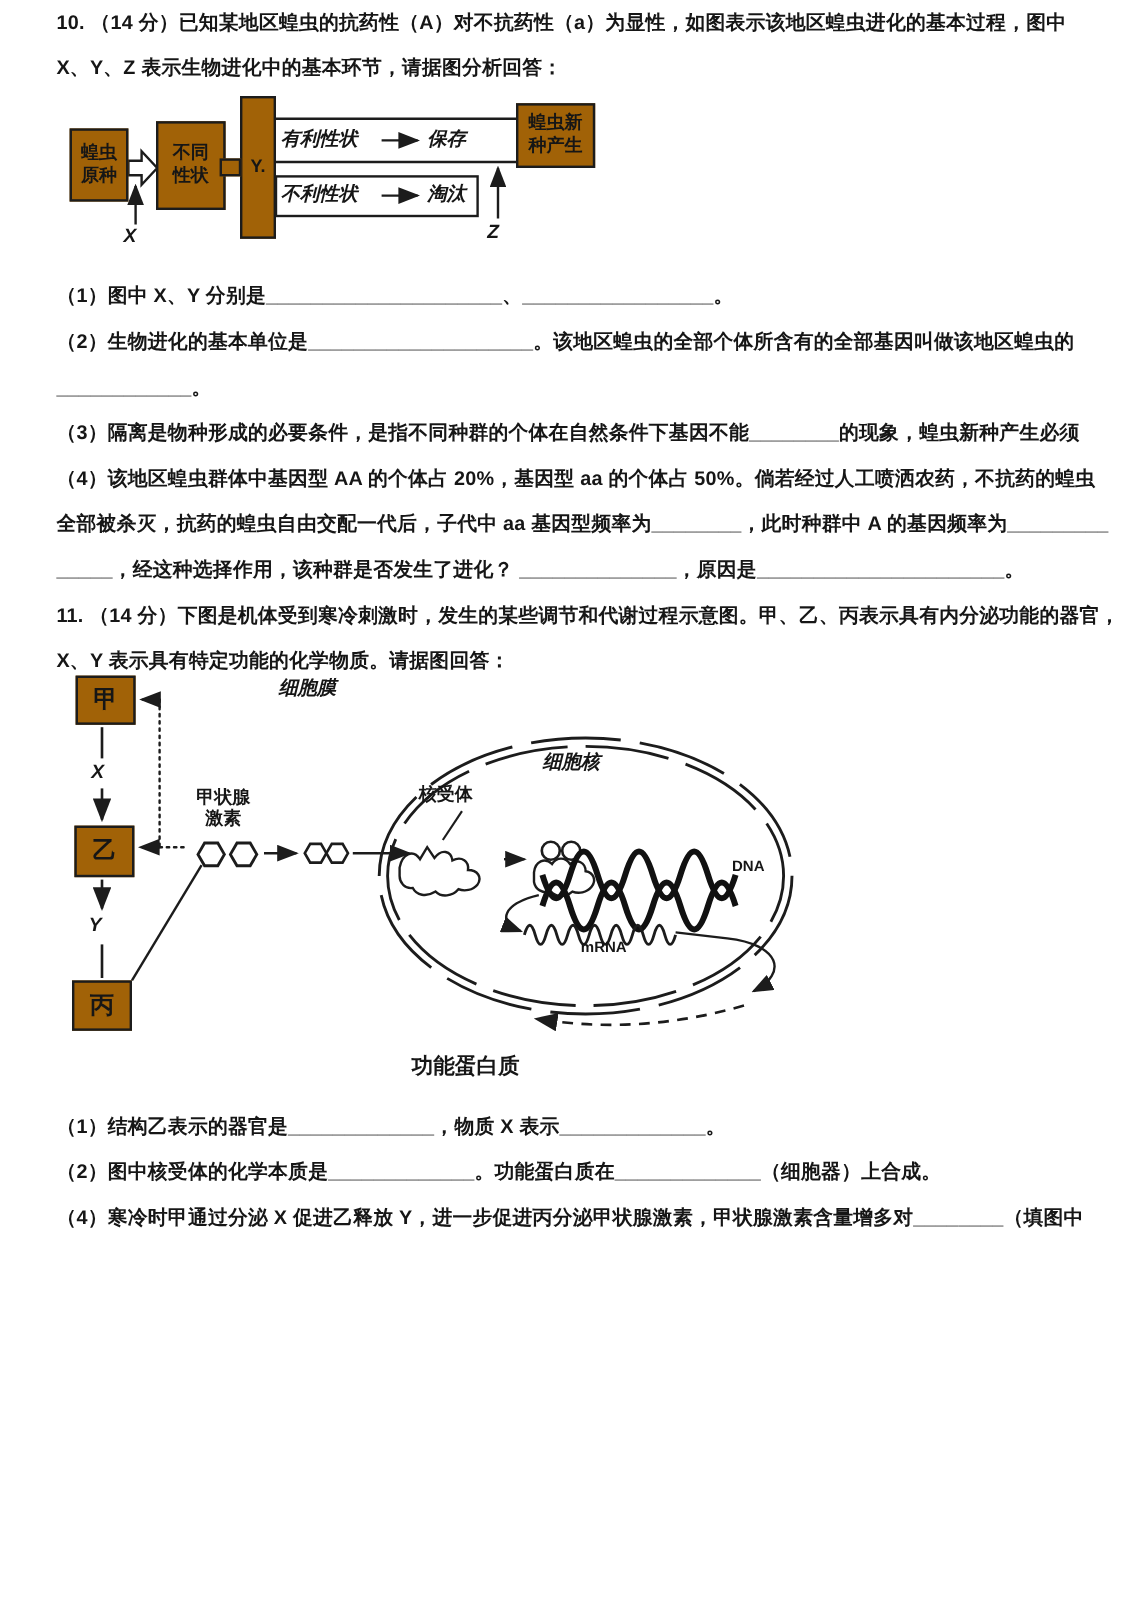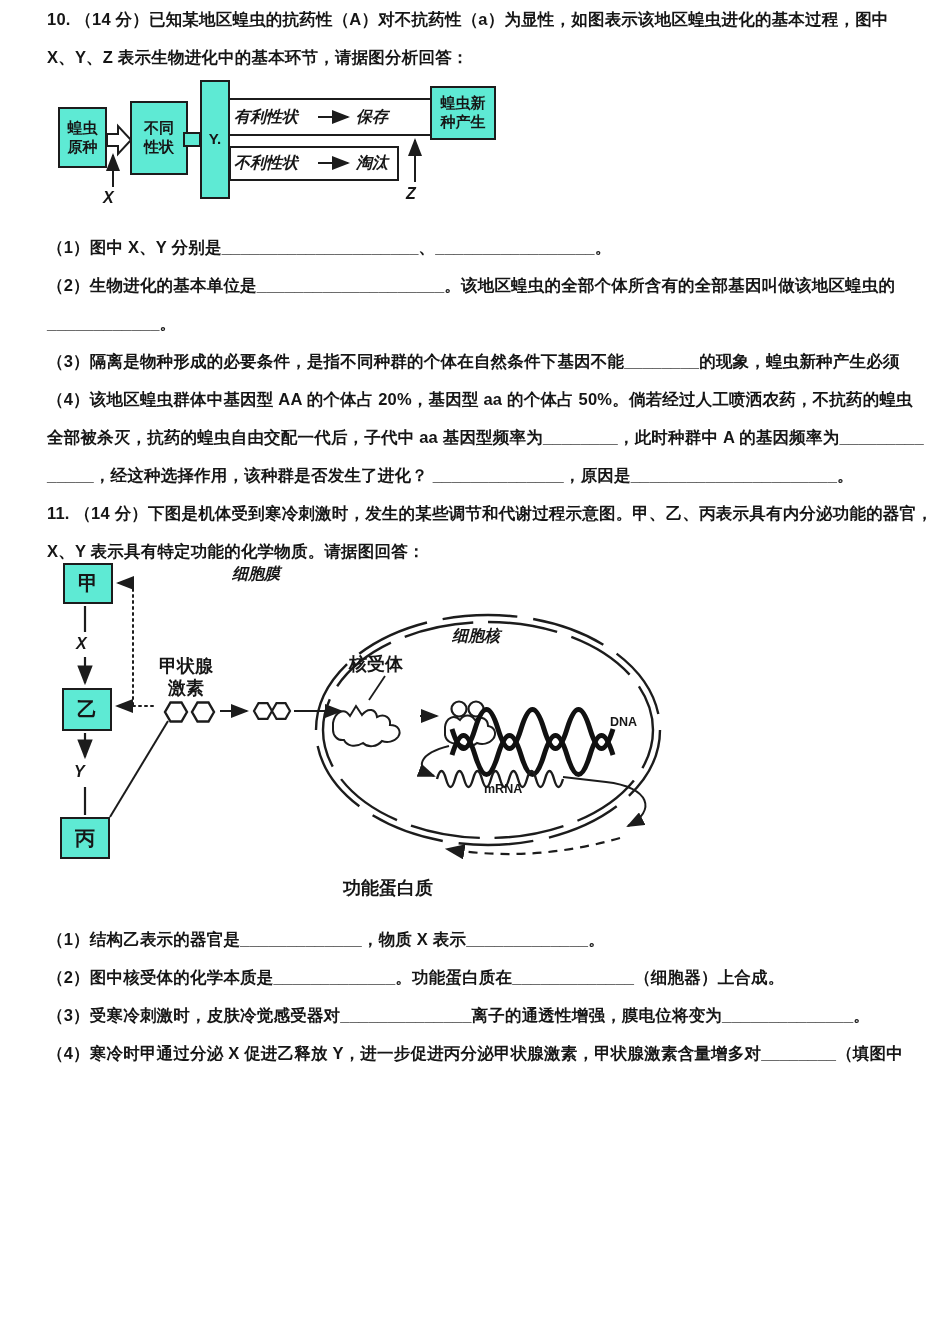--- a/index.html
+++ b/index.html
@@ -10,27 +10,27 @@
   .content{}
   .line{
     height:38px;line-height:38px;padding-left:47px;font-size:16.5px;
     font-weight:bold;white-space:nowrap;letter-spacing:.2px;
   }
   .diag{position:relative;width:950px;}
   .d10{height:152px;}
   .d11{height:360px;margin-top:-10px;}
   svg.layer{position:absolute;left:0;top:0;display:block;}
   .box{
-    position:absolute;border:2px solid #1c1c1c;background:#5eead4;
+    position:absolute;border:2px solid #1c1c1c;background:#a16207;
     display:flex;align-items:center;justify-content:center;text-align:center;
     font-weight:bold;white-space:pre-line;line-height:1.25;box-sizing:border-box;
   }
   .lbl{position:absolute;font-weight:bold;white-space:pre-line;line-height:1.2;}
   .fs16{font-size:16px;font-style:italic;} .fs15{font-size:15px;} .fs20{font-size:20px;}
-  .fs13{font-size:18px;} .fs12{font-size:12.5px;} .fs17{font-size:18px;}
+  .fs13{font-size:15px;} .fs12{font-size:12.5px;} .fs17{font-size:18px;}
 </style>
 </head>
 <body>
 
 <div class="content">
 
   <div>
     <div class="line">10. （14 分）已知某地区蝗虫的抗药性（A）对不抗药性（a）为显性，如图表示该地区蝗虫进化的基本过程，图中</div>
     <div class="line">X、Y、Z 表示生物进化中的基本环节，请据图分析回答：</div>
 
@@ -150,17 +150,16 @@
       <div class="lbl fs16" style="left:232px;top:4px;">细胞膜</div>
       <div class="lbl fs16" style="left:452px;top:66px;">细胞核</div>
       <div class="lbl fs13" style="left:349px;top:94px;">核受体</div>
       <div class="lbl fs12" style="left:610px;top:155px;">DNA</div>
       <div class="lbl fs12" style="left:484px;top:222px;">mRNA</div>
       <div class="lbl fs17" style="left:343px;top:318px;">功能蛋白质</div>
     </div>
 
     <div class="line">（1）结构乙表示的器官是_____________，物质 X 表示_____________。</div>
     <div class="line">（2）图中核受体的化学本质是_____________。功能蛋白质在_____________（细胞器）上合成。</div>
-    <div class="line">（3）受寒冷刺激时，皮肤冷觉感受器对______________离子的通透性增强，膜电位将变为______________。</div>
     <div class="line">（4）寒冷时甲通过分泌 X 促进乙释放 Y，进一步促进丙分泌甲状腺激素，甲状腺激素含量增多对________（填图中</div>
   </div>
 
 </div>
 
 </body></html>

